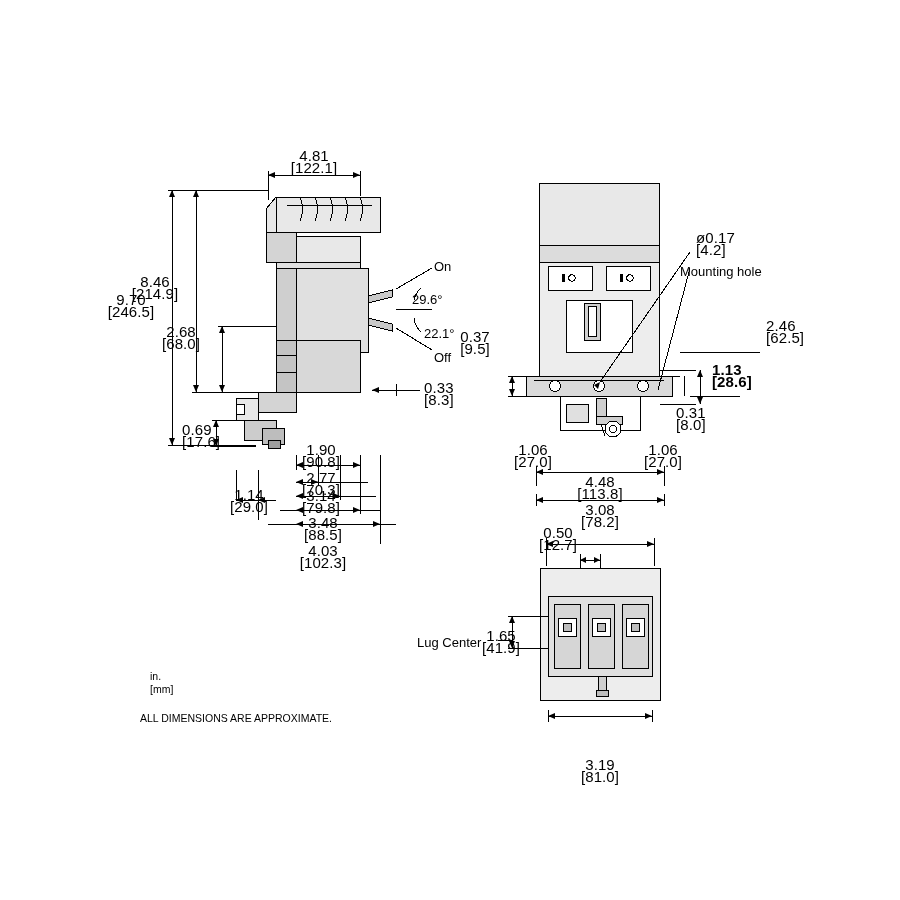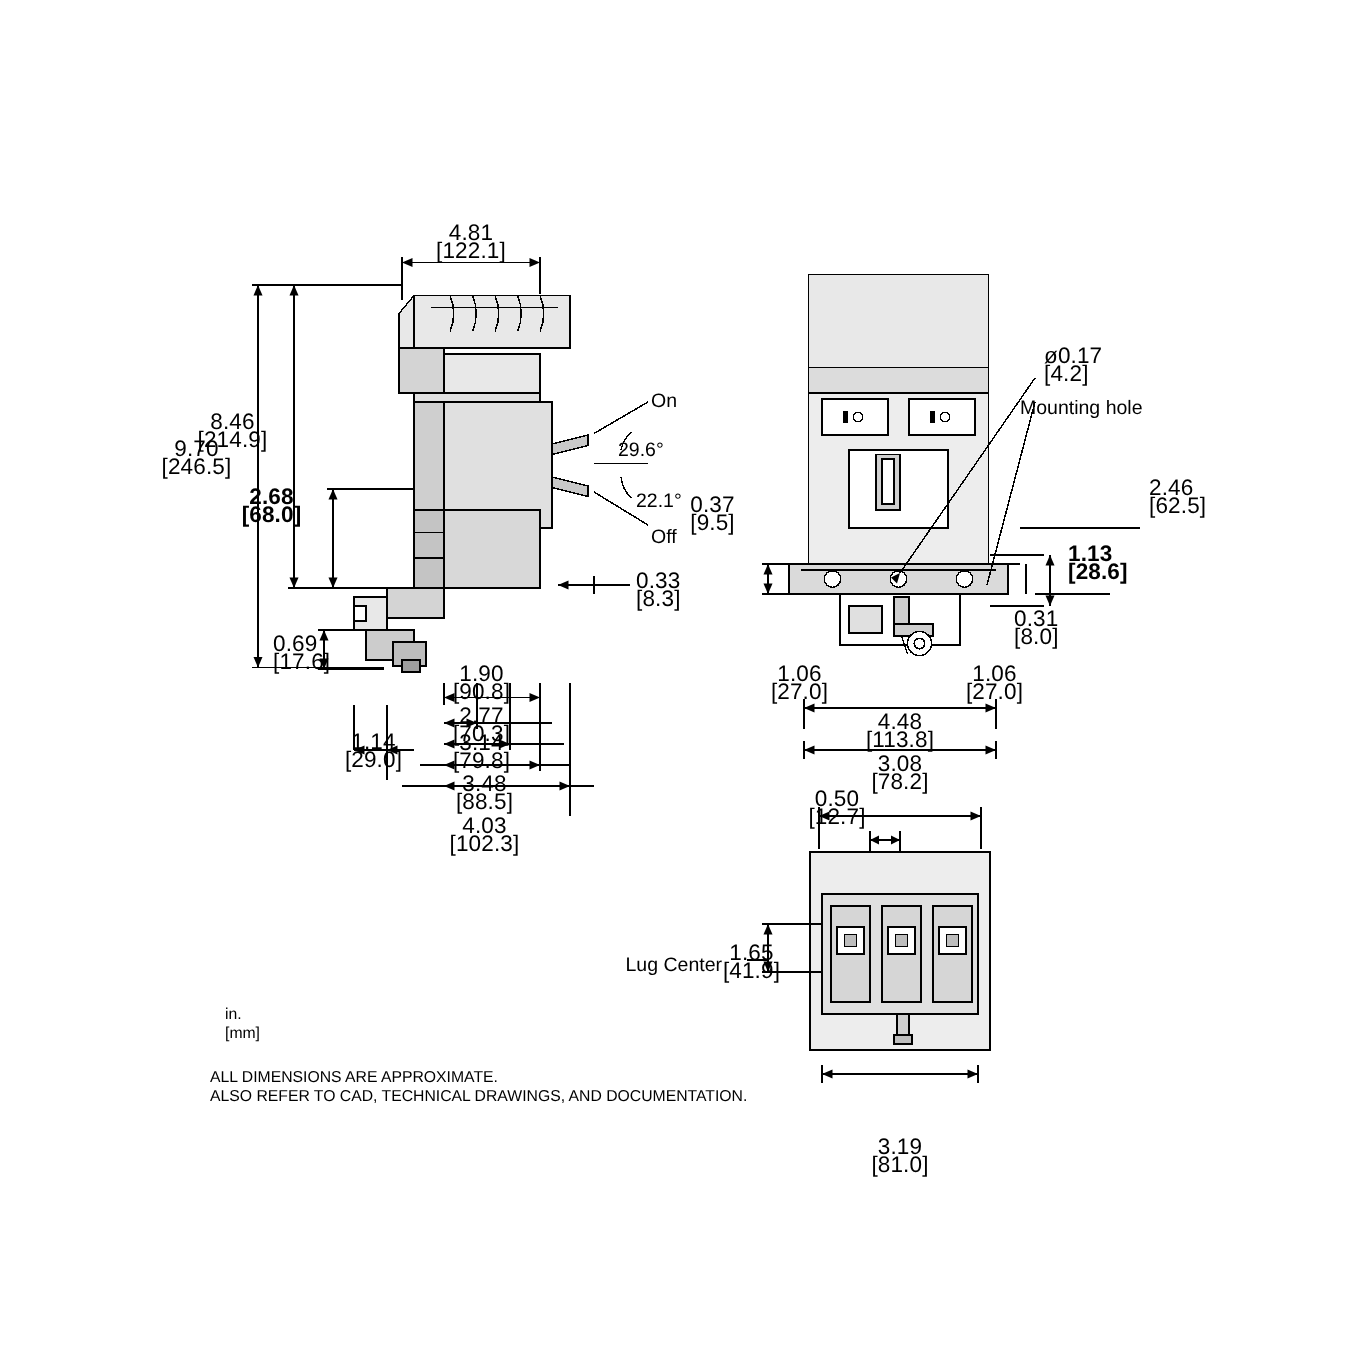--- a/index.html
+++ b/index.html
@@ -221,21 +221,21 @@
       <polygon points="652,716 645,713 645,719"></polygon>
     </g>
   </svg>
 
   <div class="dim ctr" style="left:280px;top:150px;width:68px;">4.81
 [122.1]</div>
   <div class="dim r" style="left:120px;top:276px;width:70px;">8.46
 [214.9]</div>
   <div class="dim r" style="left:96px;top:294px;width:70px;">9.70
 [246.5]</div>
-  <div class="dim r" style="left:146px;top:326px;width:70px;font-weight:bold;">2.68
+  <div class="dim r" style="left:146px;top:326px;width:70px;">2.68
 [68.0]</div>
   <div class="dim" style="left:182px;top:424px;width:70px;">0.69
 [17.6]</div>
   <div class="dim" style="left:424px;top:382px;width:60px;">0.33
 [8.3]</div>
   <div class="dim ctr" style="left:218px;top:489px;width:62px;">1.14
 [29.0]</div>
   <div class="dim ctr" style="left:290px;top:444px;width:62px;">1.90
 [90.8]</div>
   <div class="dim ctr" style="left:290px;top:472px;width:62px;">2.77
@@ -276,15 +276,14 @@
 [12.7]</div>
   <div class="dim ctr" style="left:470px;top:630px;width:62px;">1.65
 [41.9]</div>
   <div class="dim ctr" style="left:568px;top:722px;width:64px;margin-top:37px;">3.19
 [81.0]</div>
   <div class="lbl" style="left:417px;top:637px;">Lug Center</div>
 
   <div class="note" style="left:150px;top:670px;">in.
 [mm]</div>
   <div class="note" style="left:140px;top:712px;">ALL DIMENSIONS ARE APPROXIMATE.</div>
-  <div class="note" style="left:140px;top:725px;">ALSO REFER TO CAD, TECHNICAL DRAWINGS, AND DOCUMENTATION.</div>
 
 </div>
 
 </body></html>

